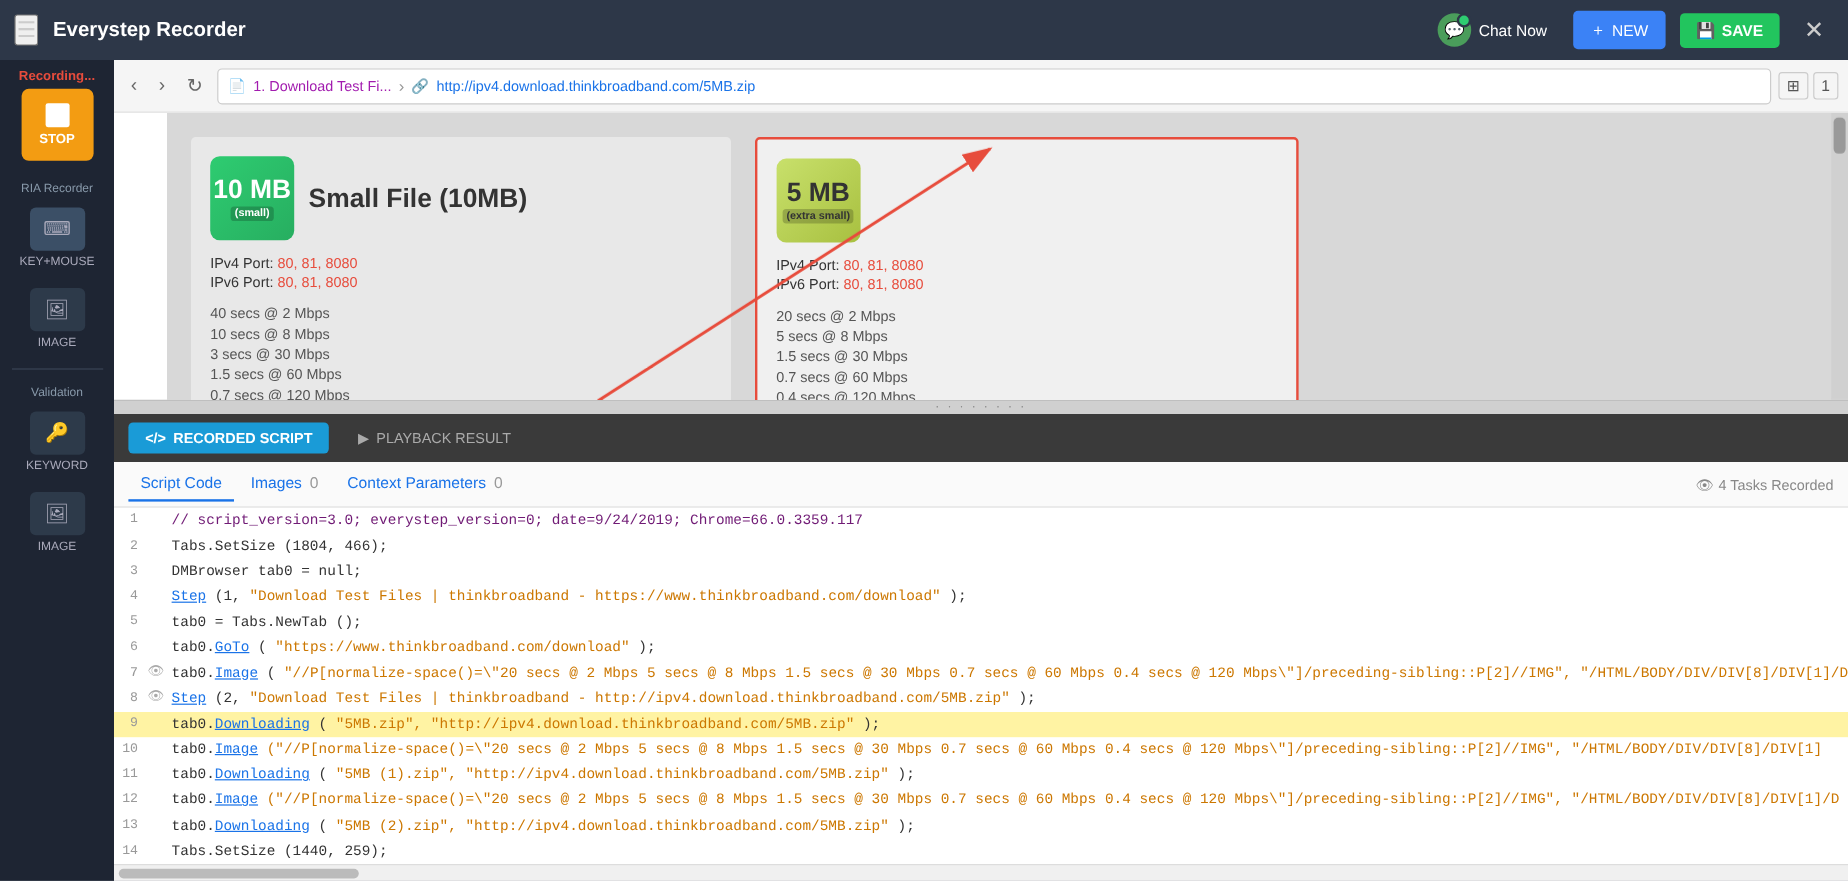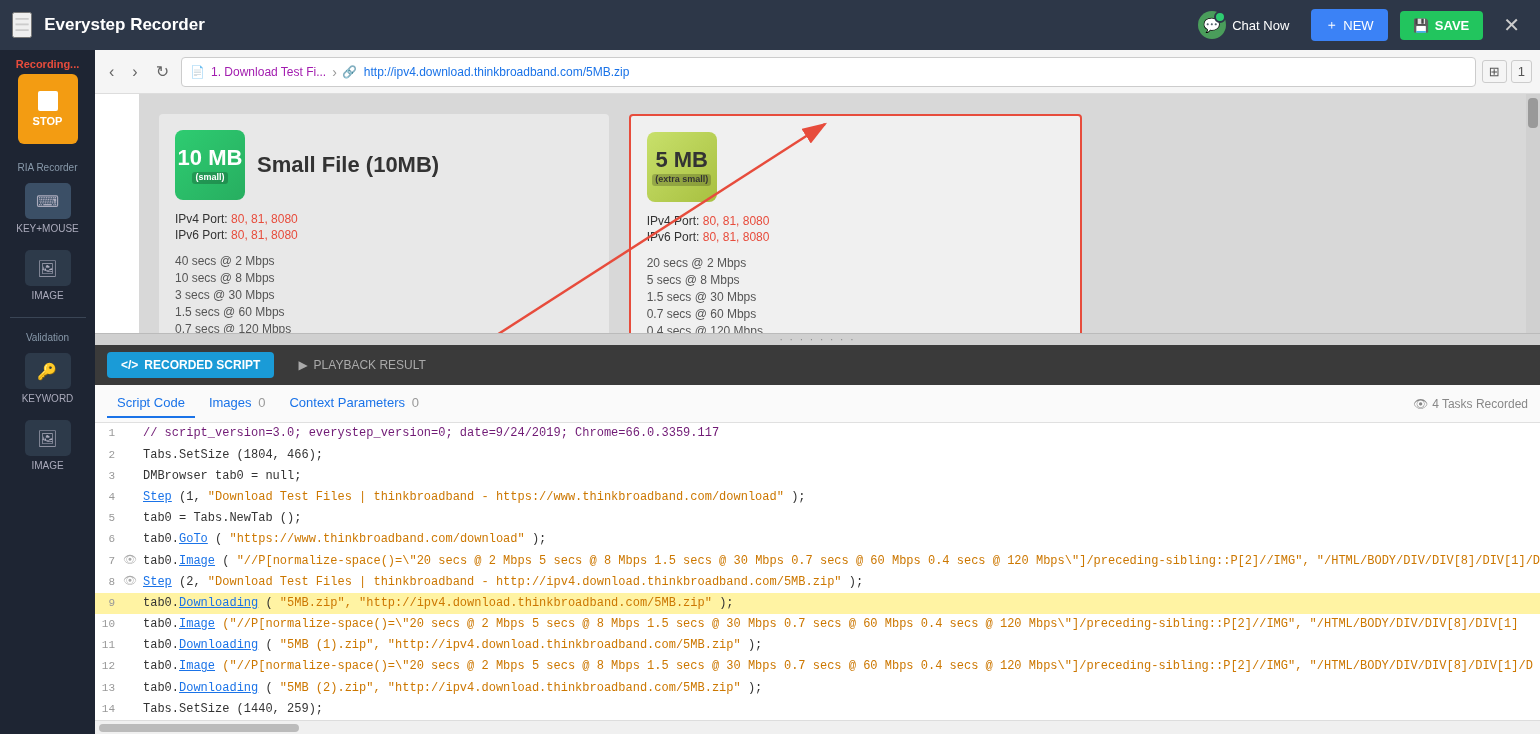--- a/index.html
+++ b/index.html
@@ -38,21 +38,21 @@
     .main-layout { display: flex; height: calc(734px - 50px); }
 
     
     .sidebar {
       width: 95px; background: #1e2533; display: flex; flex-direction: column;
       align-items: center; padding-top: 0; color: #fff;
     }
     .recording-label { color: #e74c3c; font-size: 11px; font-weight: 600; padding: 8px 4px 4px; text-align: center; }
     .stop-btn {
       background: #f39c12; border: none; color: #fff;
-      width: 60px; height: 70px; border-radius: 6px; cursor: pointer;
+      width: 60px; height: 60px; border-radius: 6px; cursor: pointer;
       display: flex; flex-direction: column; align-items: center; justify-content: center;
       font-size: 11px; font-weight: 700; gap: 4px; margin-bottom: 12px;
     }
     .stop-icon { width: 20px; height: 20px; background: #fff; border-radius: 2px; }
     .sidebar-divider { width: 80%; height: 1px; background: #3a4555; margin: 8px 0; }
     .sidebar-section-label { color: #8899aa; font-size: 10px; padding: 6px 4px 2px; }
     .sidebar-item {
       display: flex; flex-direction: column; align-items: center; gap: 4px;
       padding: 8px 4px; cursor: pointer; width: 100%;
       color: #aab; font-size: 10px; text-align: center;

